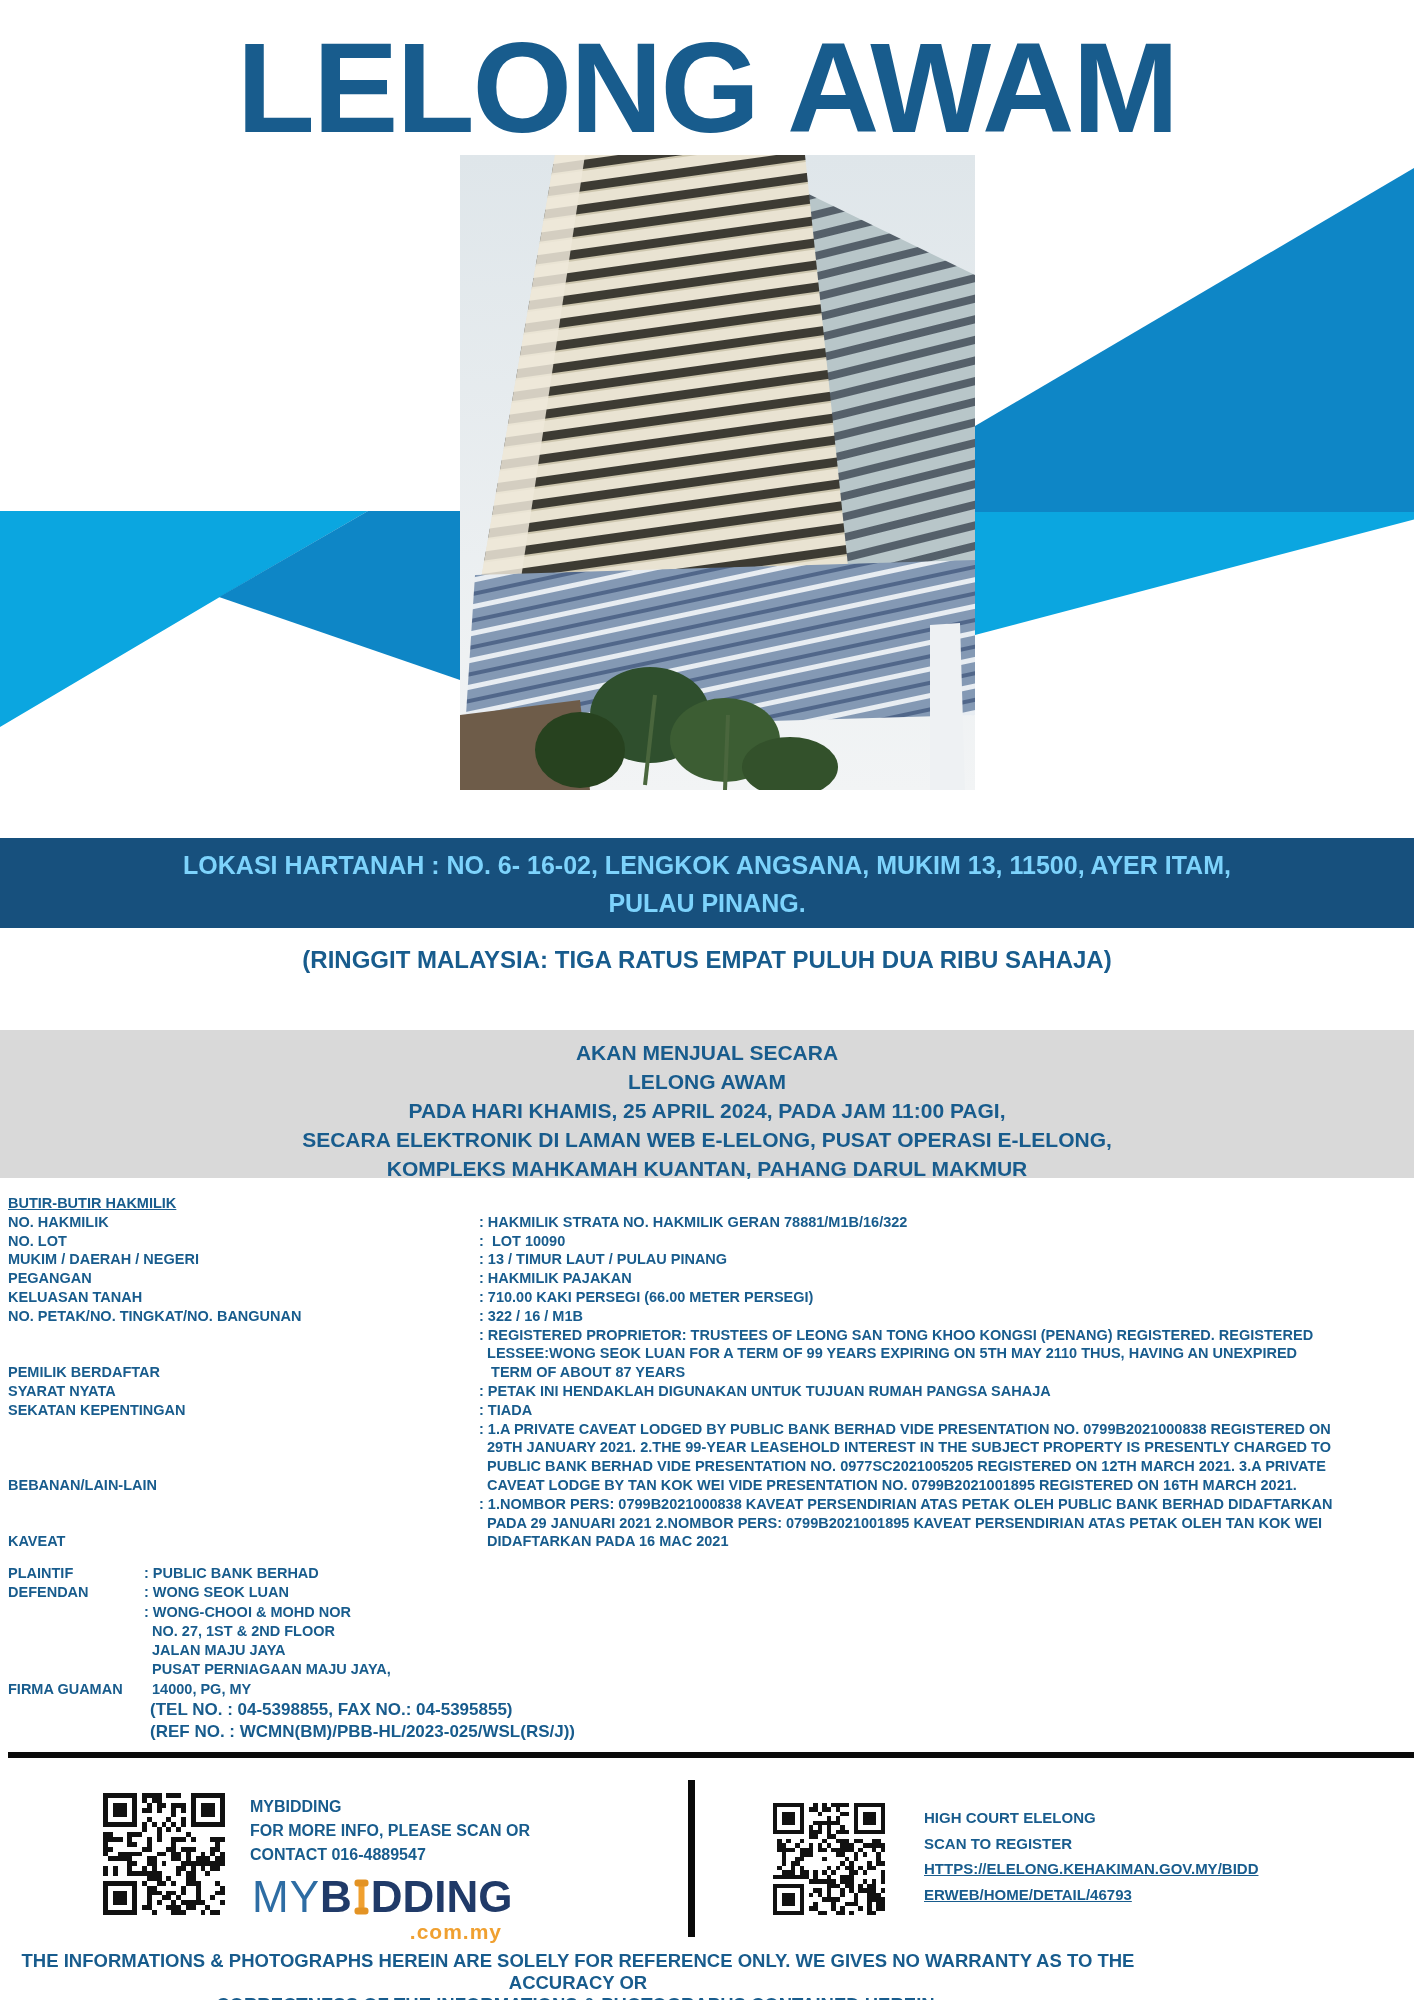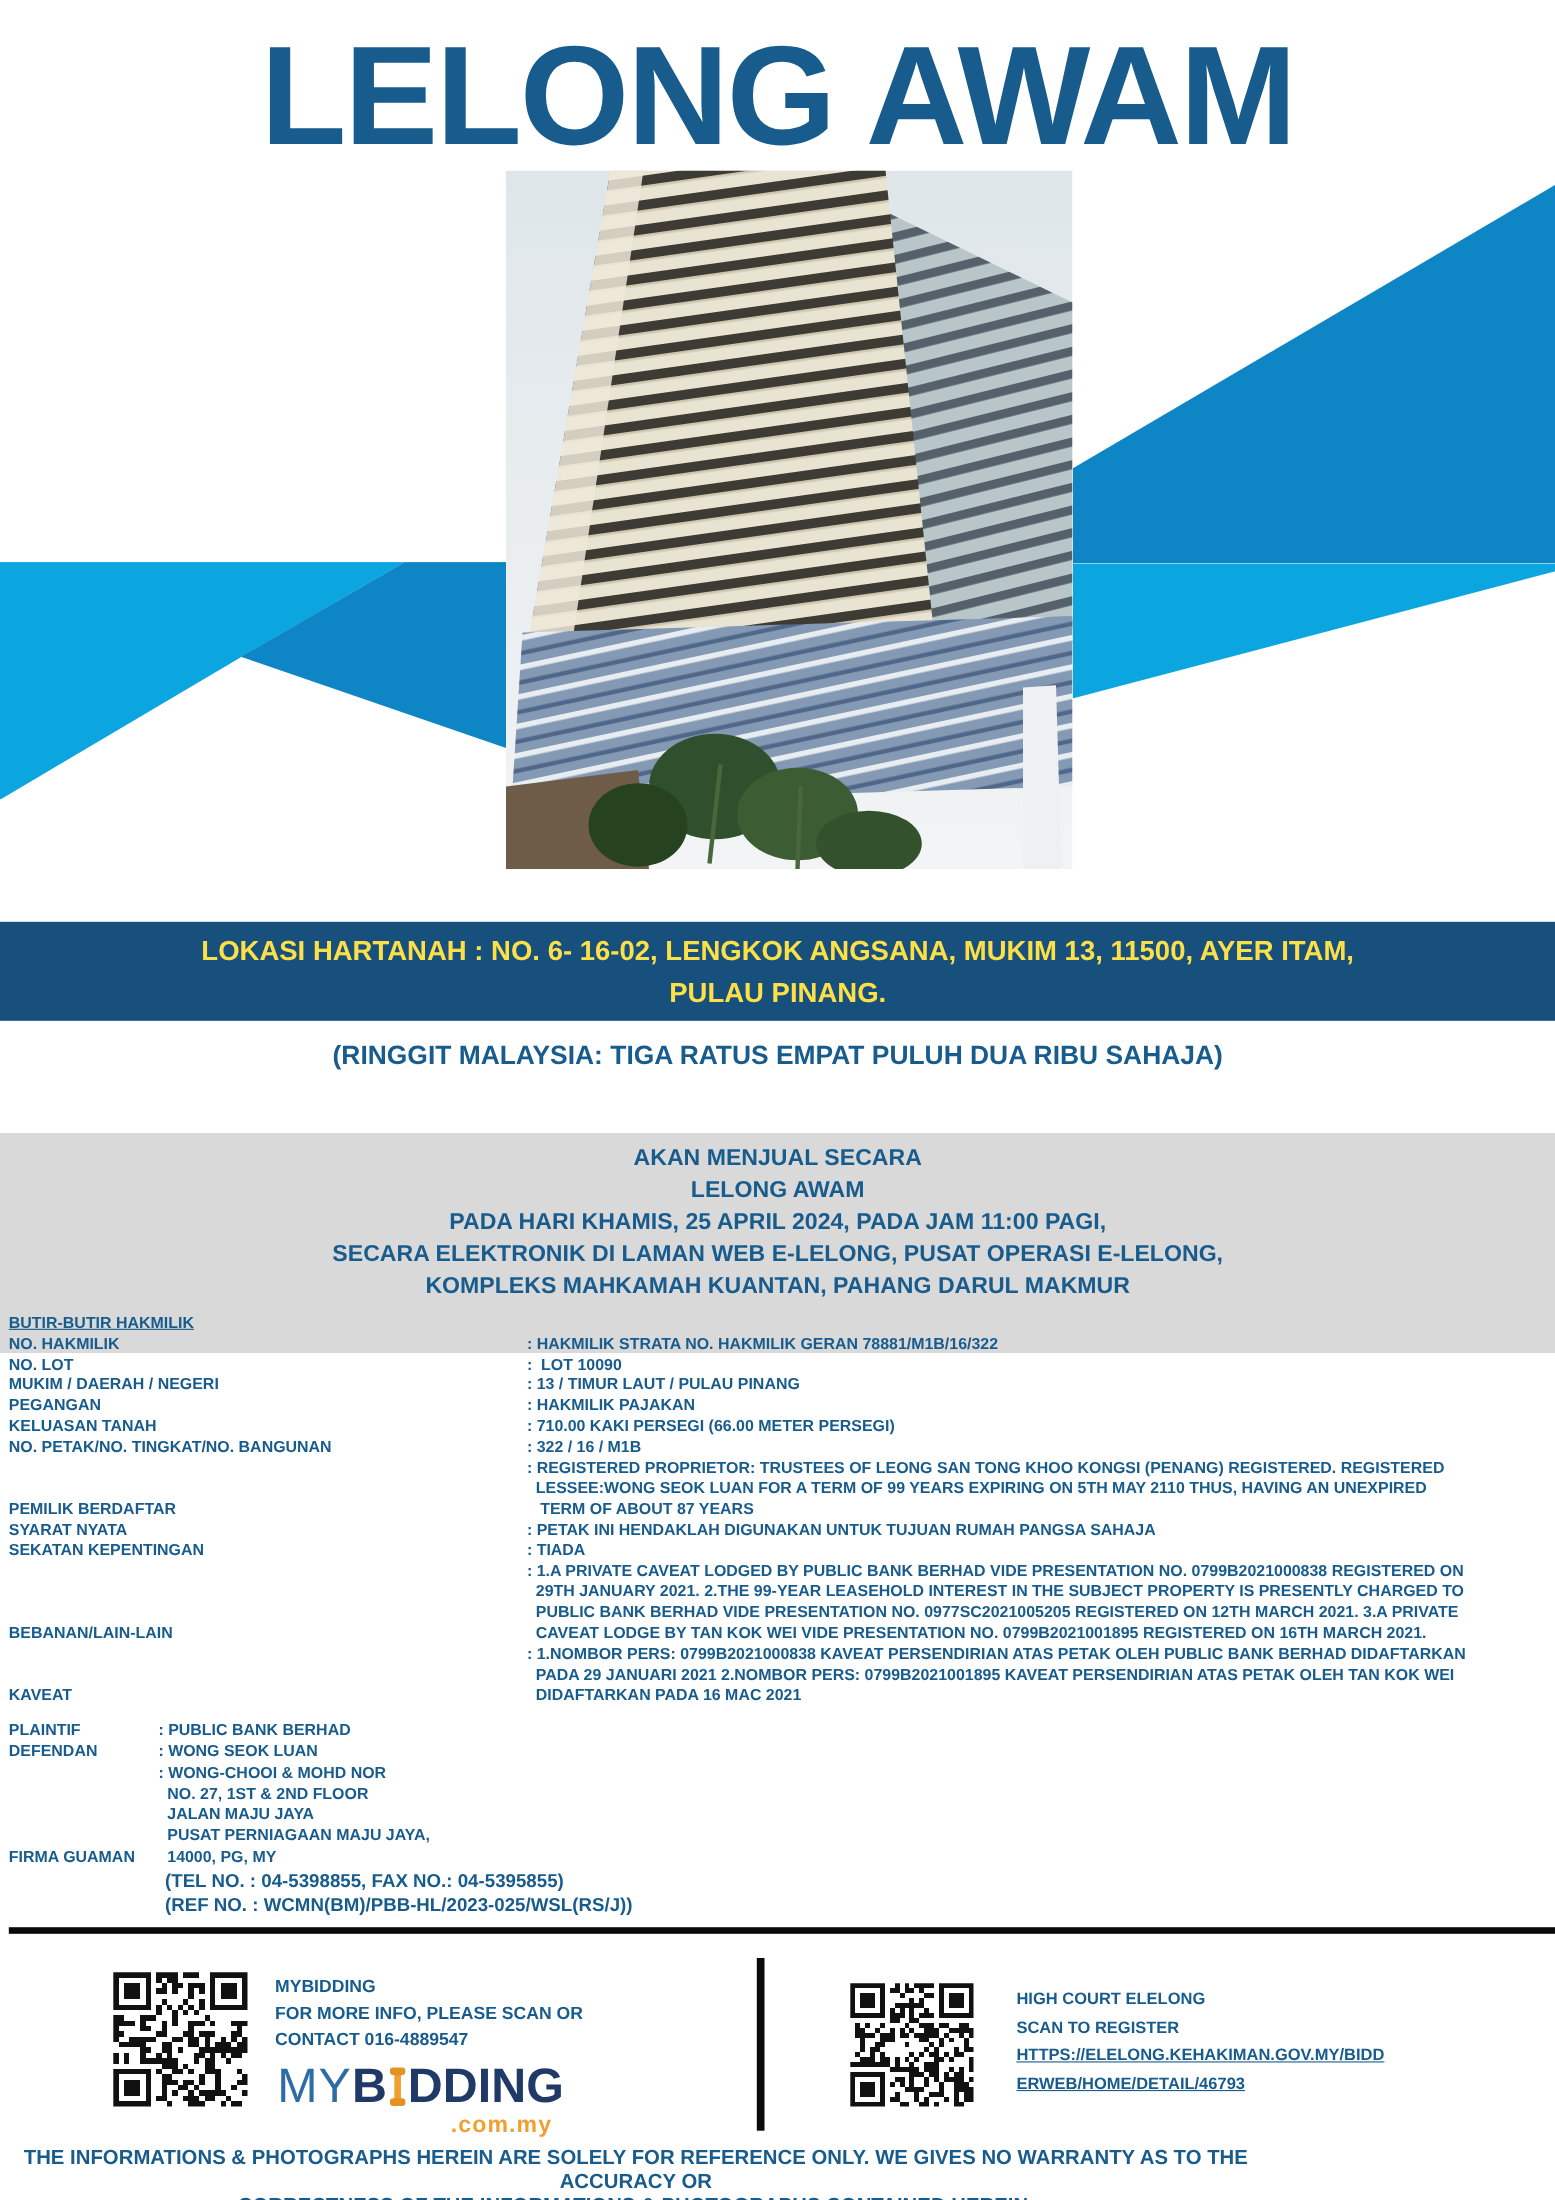--- a/index.html
+++ b/index.html
@@ -25,29 +25,29 @@
   
   #title{position:absolute;left:0;top:22px;width:1414px;text-align:center;
     font-size:128px;line-height:132px;font-weight:700;letter-spacing:-2px;color:var(--navy);}
 
   
   #photo{position:absolute;left:460px;top:155px;width:515px;height:635px;}
   #photo svg{display:block;width:100%;height:100%;}
 
   
   #banner{position:absolute;left:0;top:838px;width:1414px;height:90px;background:var(--banner);
-    color:#fde047;text-align:center;font-weight:700;font-size:25px;line-height:38px;padding-top:8px;}
+    color:#7dd3fc;text-align:center;font-weight:700;font-size:25px;line-height:38px;padding-top:8px;}
 
   
   #price{position:absolute;left:0;top:941px;width:1414px;text-align:center;color:var(--navy);
     font-weight:700;font-size:24px;line-height:37px;}
   #price .bline{white-space:pre;}
 
   
-  #sale-box{position:absolute;left:0;top:1030px;width:1414px;height:200px;background:var(--gray-box);
+  #sale-box{position:absolute;left:0;top:1030px;width:1414px;height:148px;background:var(--gray-box);
     text-align:center;color:var(--navy);font-weight:700;font-size:21px;line-height:29px;padding-top:8px;}
 
   
   #details{position:absolute;left:8px;top:1194px;width:1400px;color:var(--navy);font-weight:700;
     font-size:14.5px;line-height:18.8px;}
   #details-heading{text-decoration:underline;}
   .drow{display:flex;align-items:flex-end;gap:14px;}
   .dlabel{flex:none;}
   #detail-rows .dlabel{width:457px;}
   #party-rows .dlabel{width:122px;}

